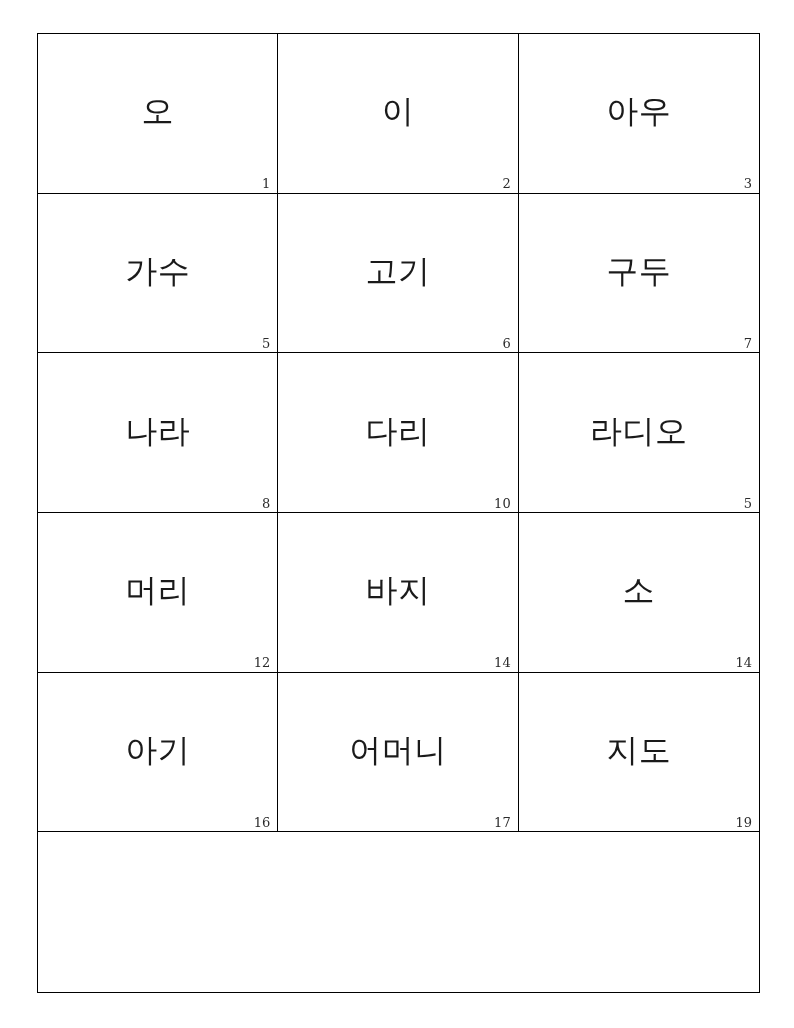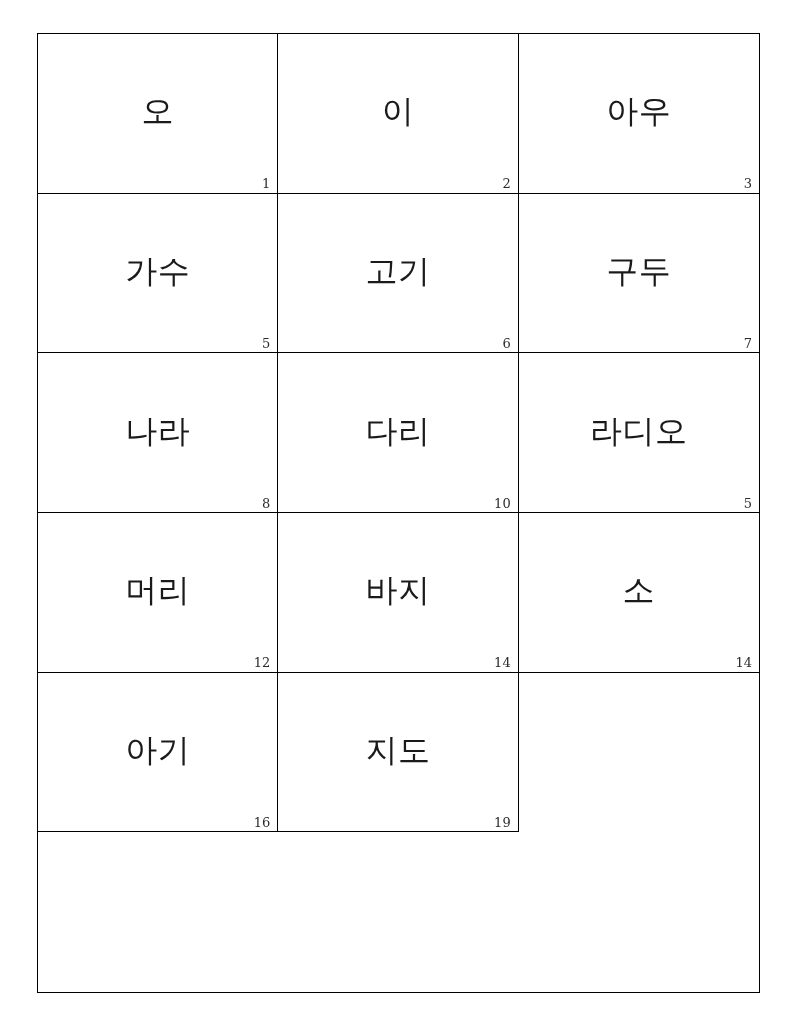--- a/index.html
+++ b/index.html
@@ -114,18 +114,22 @@
     </div>
     <div class="card">
       <span class="card-word">소</span>
       <span class="card-number">14</span>
     </div>
     <div class="card">
       <span class="card-word">아기</span>
       <span class="card-number">16</span>
     </div>
     <div class="card">
+      <span class="card-word">어머니</span>
+      <span class="card-number">17</span>
+    </div>
+    <div class="card">
       <span class="card-word">지도</span>
       <span class="card-number">19</span>
     </div>
 
   </div>
 </div>
 
 </body></html>

